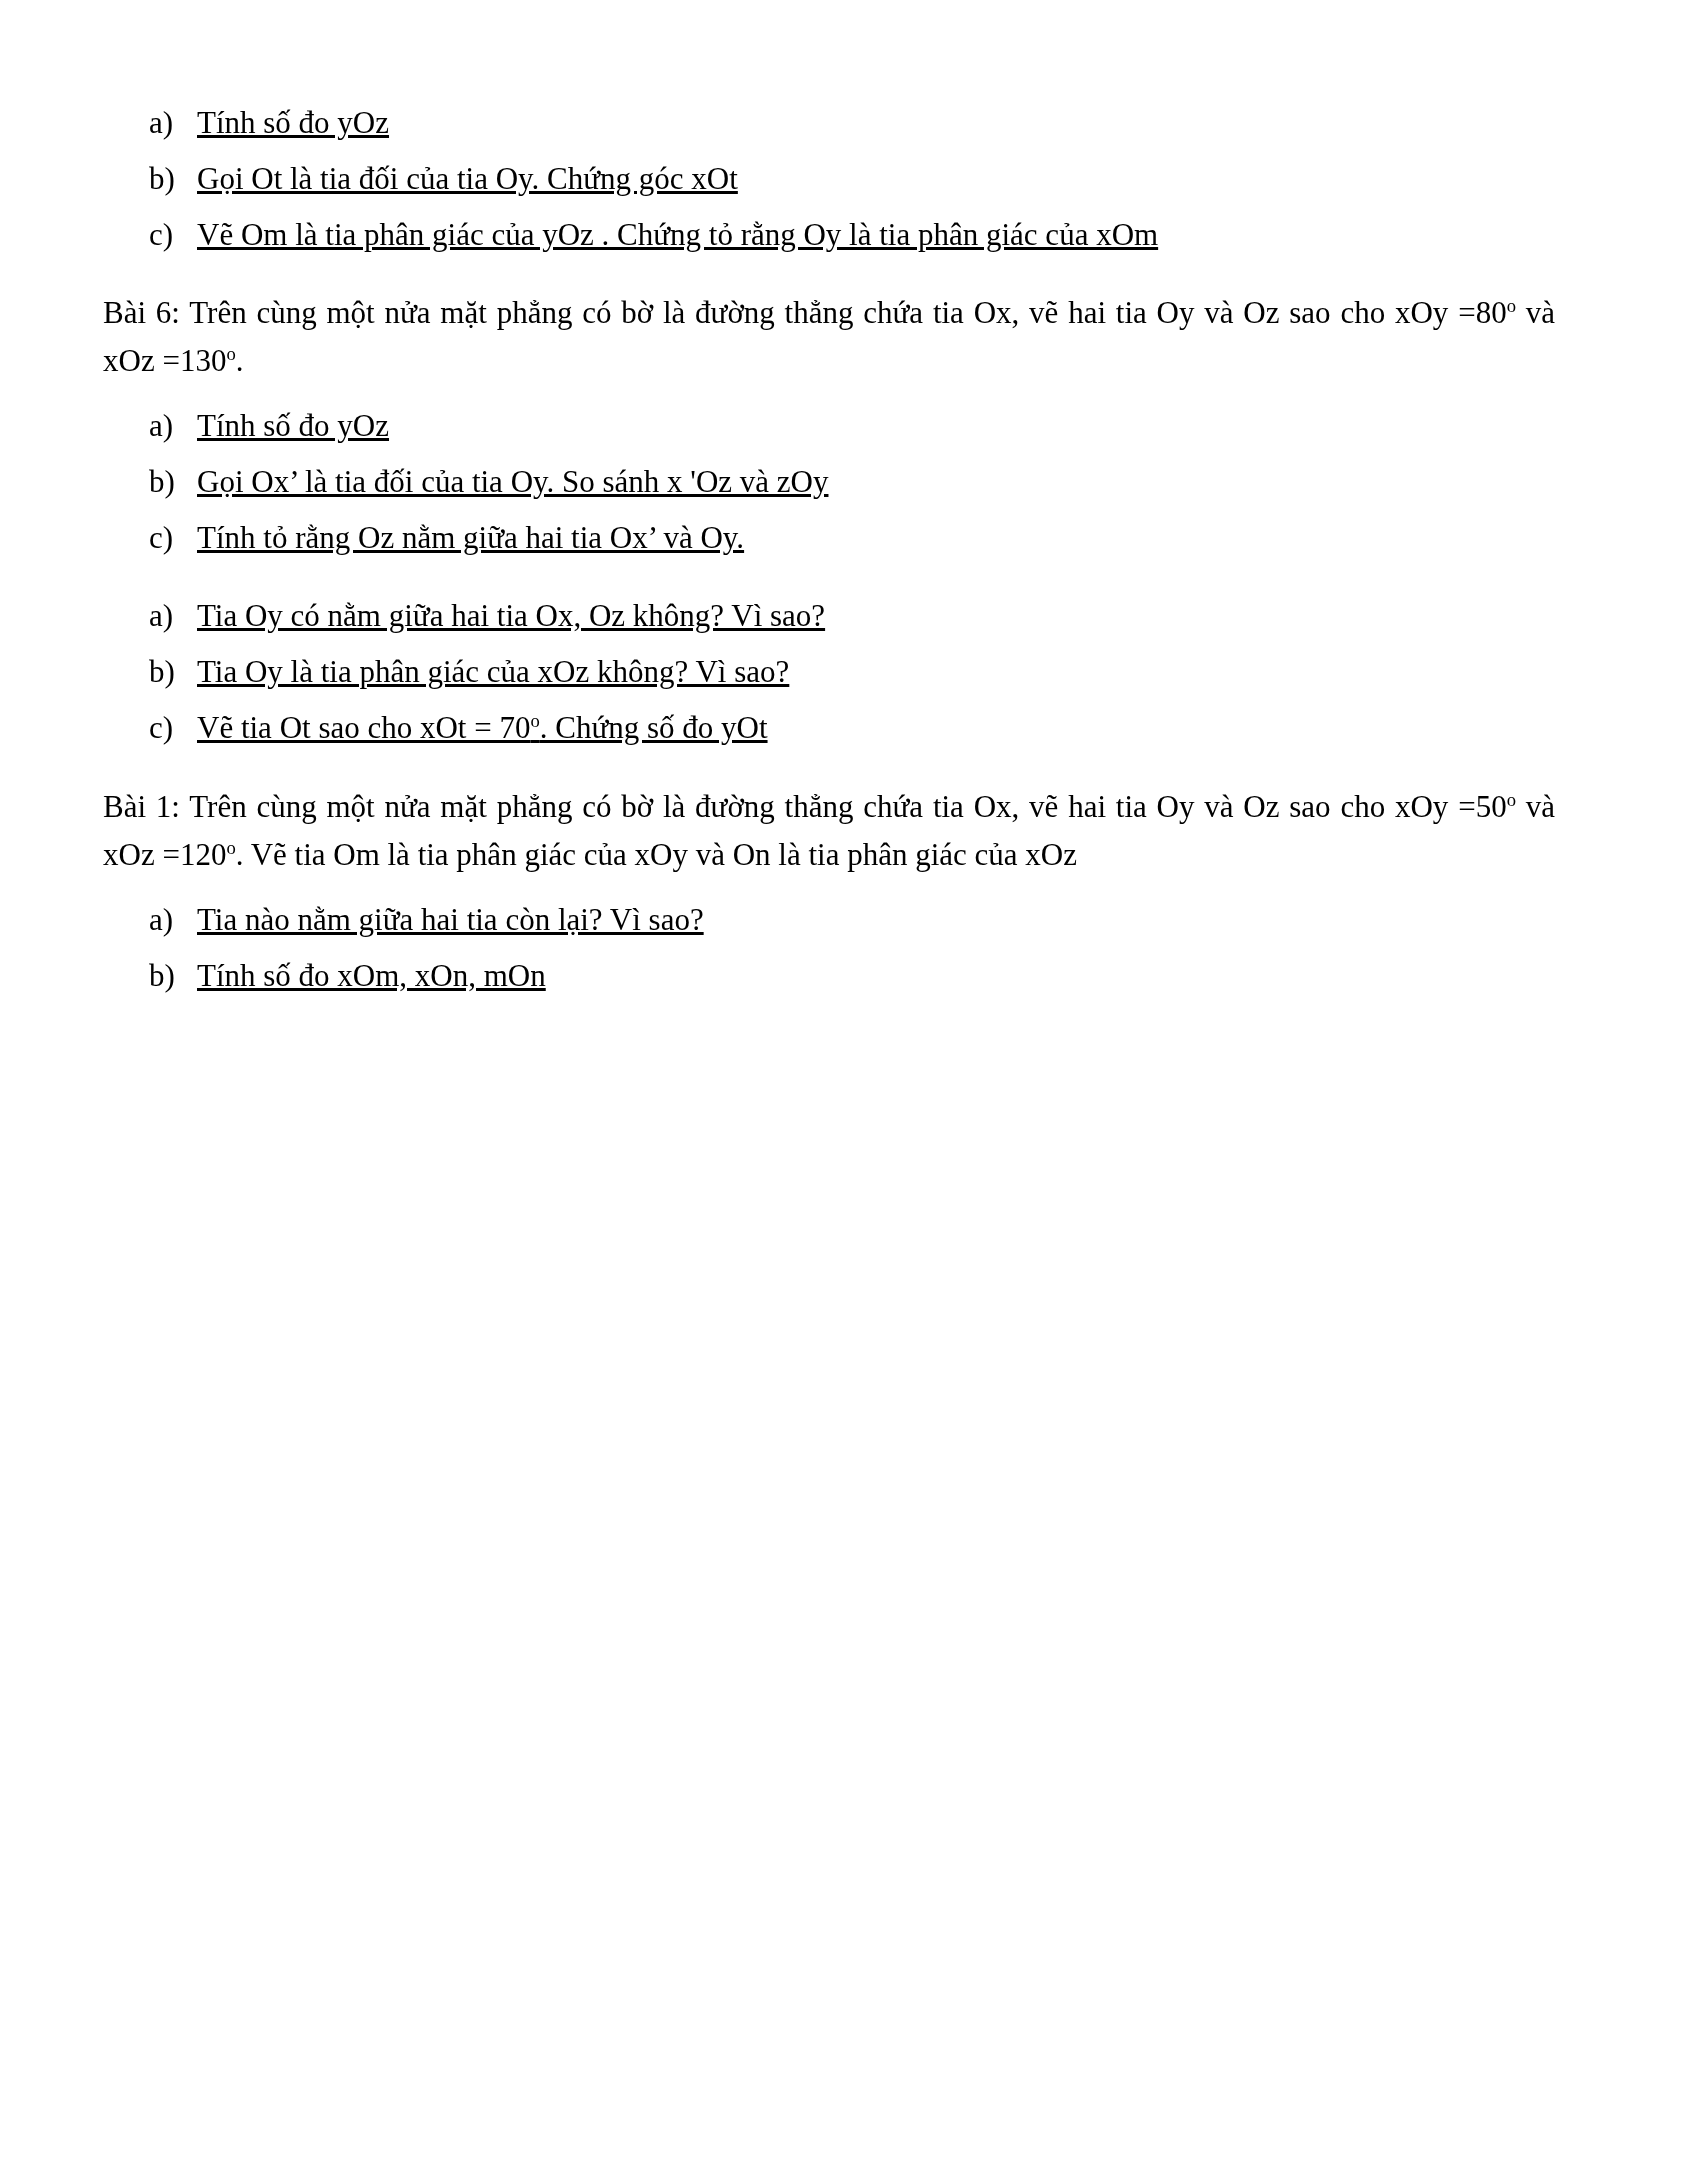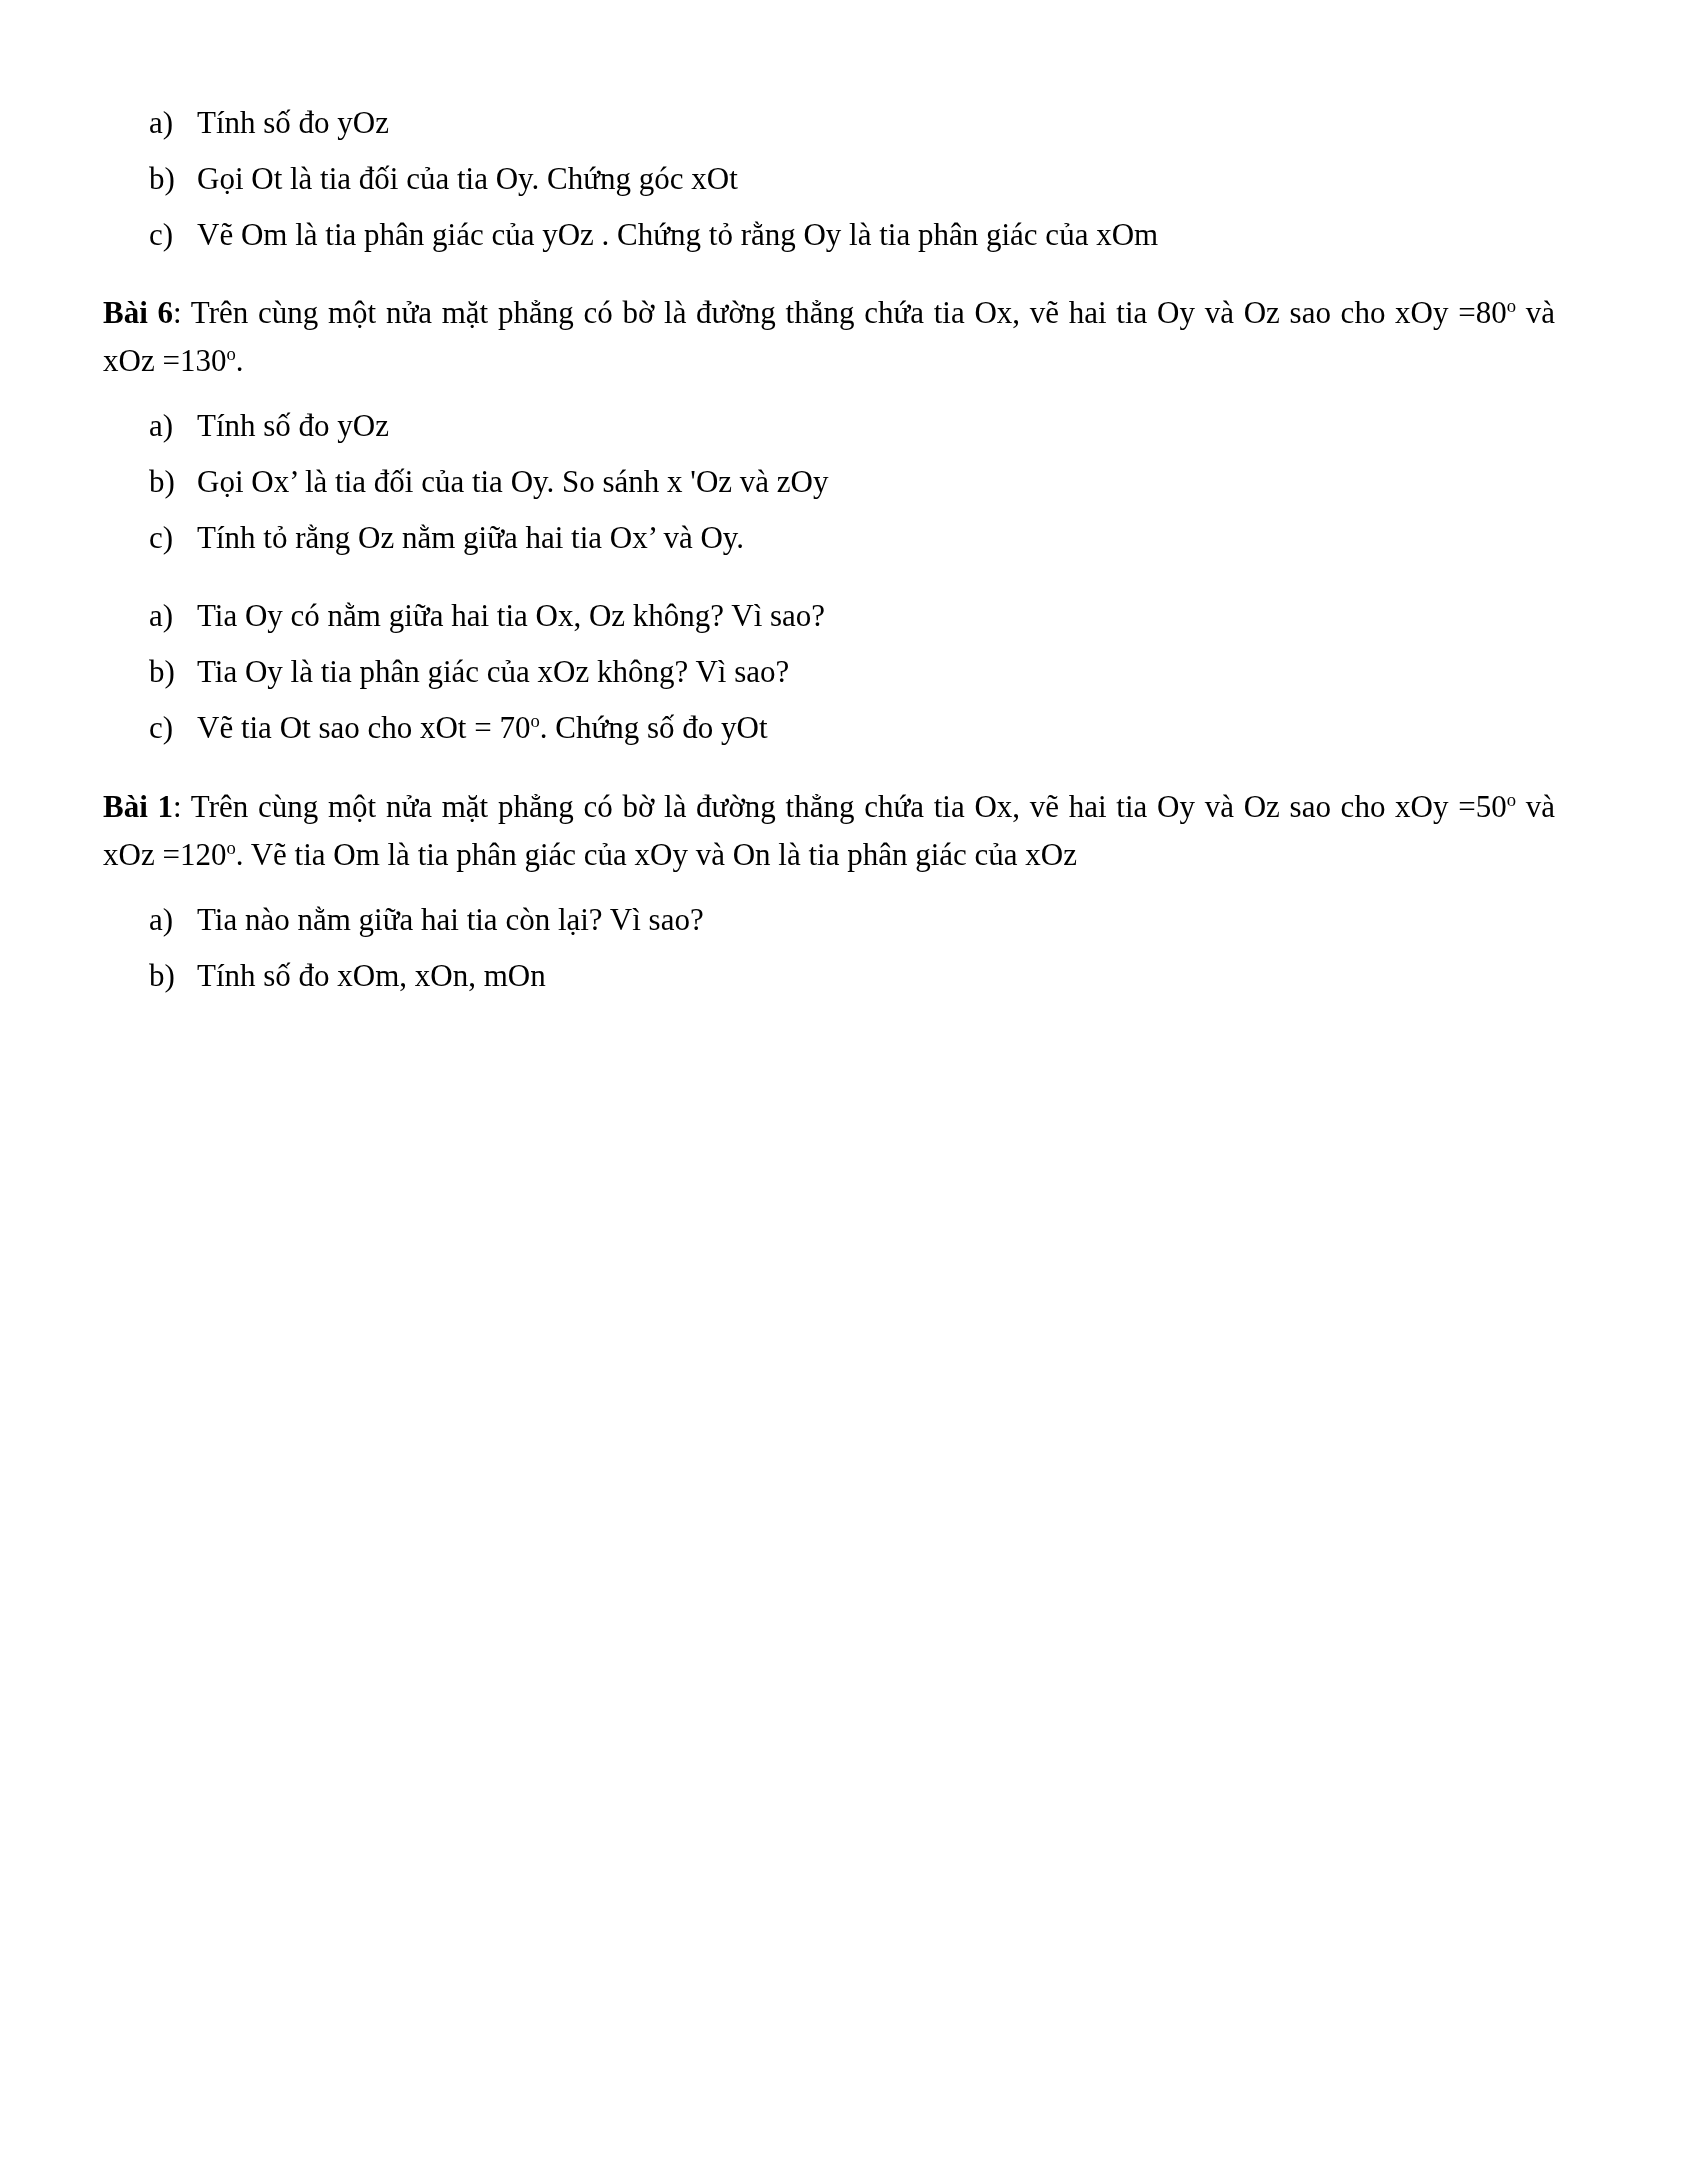--- a/index.html
+++ b/index.html
@@ -18,32 +18,32 @@
   sup {
     font-size: 0.6em;
     line-height: 0;
     vertical-align: super;
   }
   .intro {
     text-align: justify;
     margin-bottom: 4px;
   }
   .problem { margin-top: 30px; }
-  .problem-title { font-weight: bold; }
+  .problem-title { font-weight: normal; }
   .items { margin-top: 17px; }
   .item {
     display: flex;
     margin-left: 46px;
     margin-bottom: 8px;
   }
   .item-label {
     flex: 0 0 48px;
     width: 48px;
   }
-  .item-text { flex: 1; }
+  .item-text { flex: 1; text-decoration: underline; }
 </style>
 </head>
 <body>
 
 <div class="page">
 
   <div class="items" style="margin-top:0;">
     <div class="item">
       <span class="item-label">a)</span>
       <span class="item-text"><span>Tính số đo  yOz</span><sup></sup><span></span></span>

